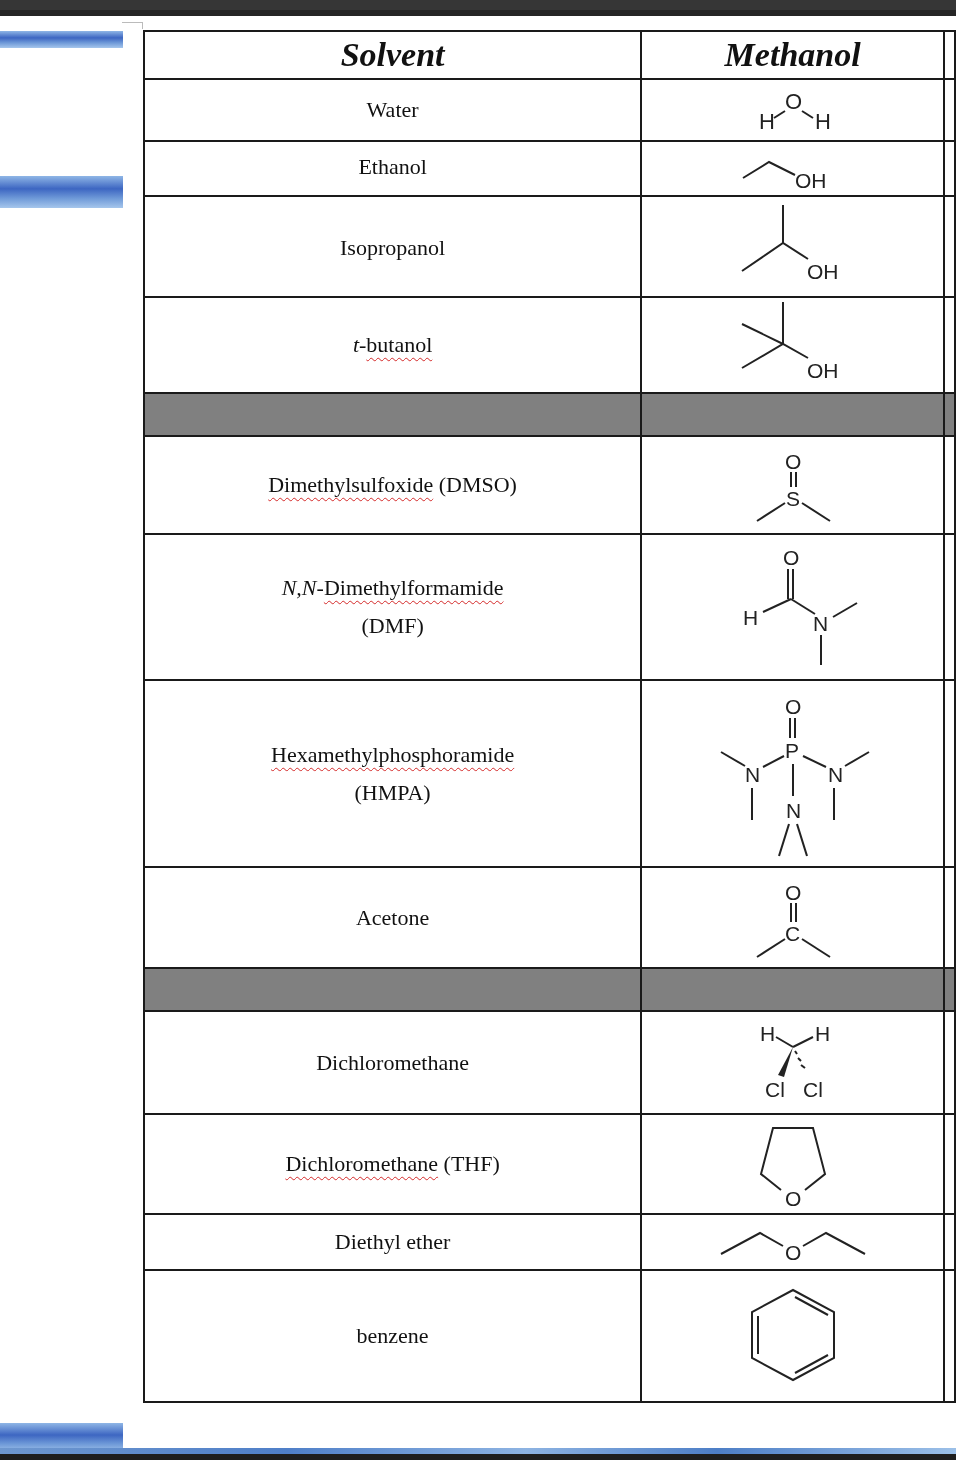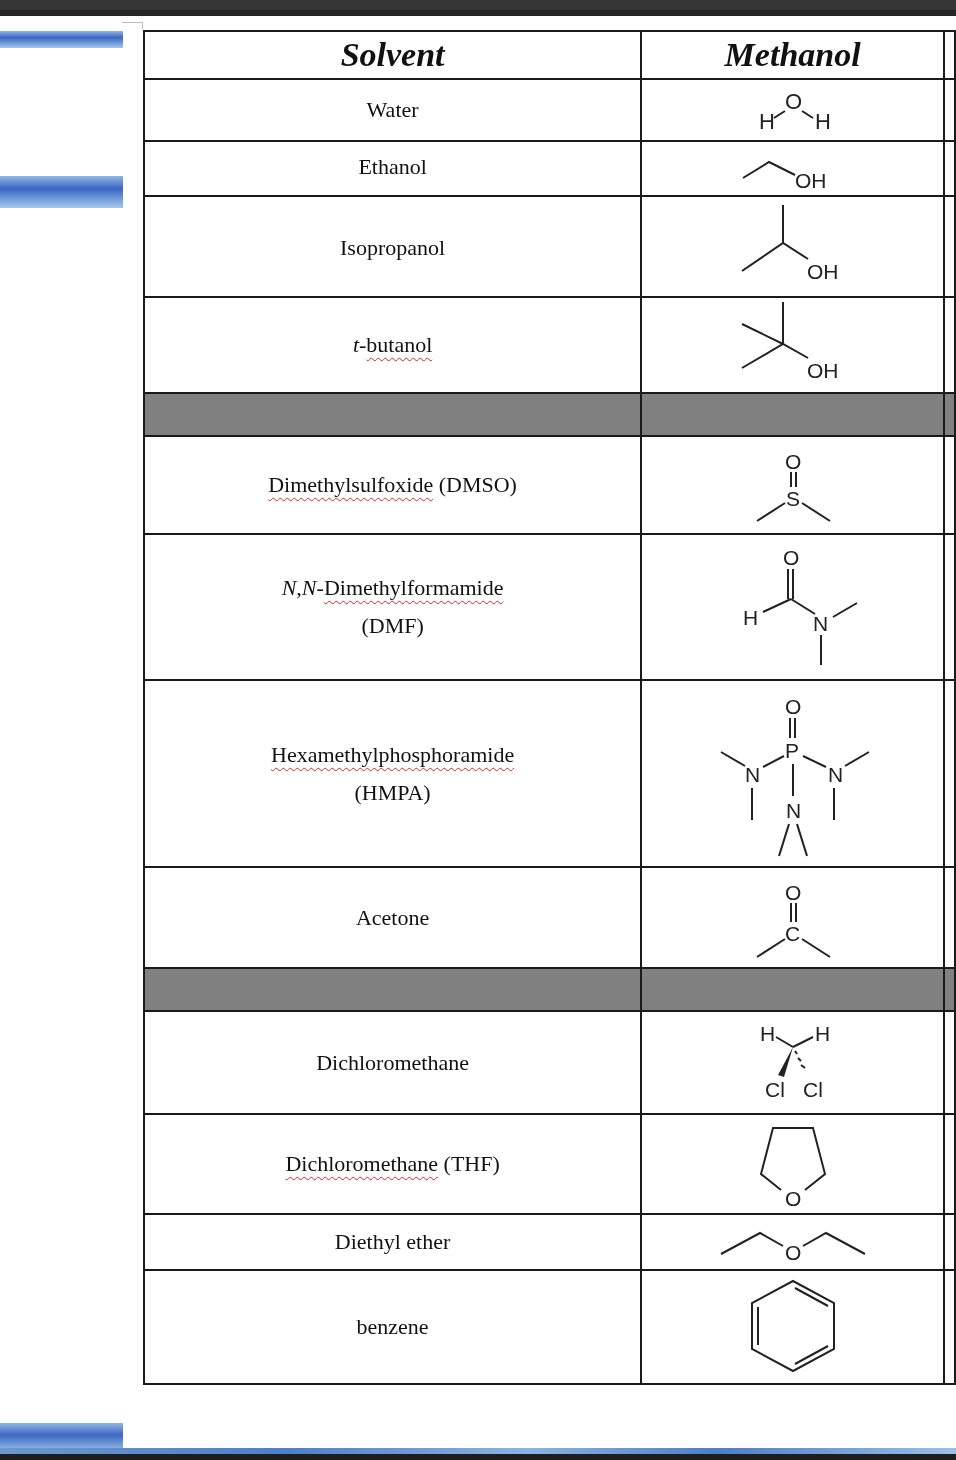--- a/index.html
+++ b/index.html
@@ -225,21 +225,21 @@
     <td class="c2">
       <svg width="180" height="52" viewBox="0 0 180 52">
         <polyline points="18,38 57,17 80,30" fill="none" stroke="#222" stroke-width="2"></polyline>
         <polyline points="100,30 123,17 162,38" fill="none" stroke="#222" stroke-width="2"></polyline>
         <text x="82" y="44" font-size="21">O</text>
       </svg>
     </td>
     <td class="c3"></td>
   </tr>
 
-  <tr style="height:114px">
+  <tr style="height:132px">
     <td class="c1 name">benzene</td>
     <td class="c2">
       <svg width="140" height="108" viewBox="0 0 140 108">
         <polygon points="70,8 111,30 111,76 70,98 29,76 29,30" fill="none" stroke="#222" stroke-width="2"></polygon>
         <line x1="72" y1="15" x2="105" y2="33" stroke="#222" stroke-width="2"></line>
         <line x1="35" y1="34" x2="35" y2="72" stroke="#222" stroke-width="2"></line>
         <line x1="72" y1="91" x2="105" y2="73" stroke="#222" stroke-width="2"></line>
       </svg>
     </td>
     <td class="c3"></td>

